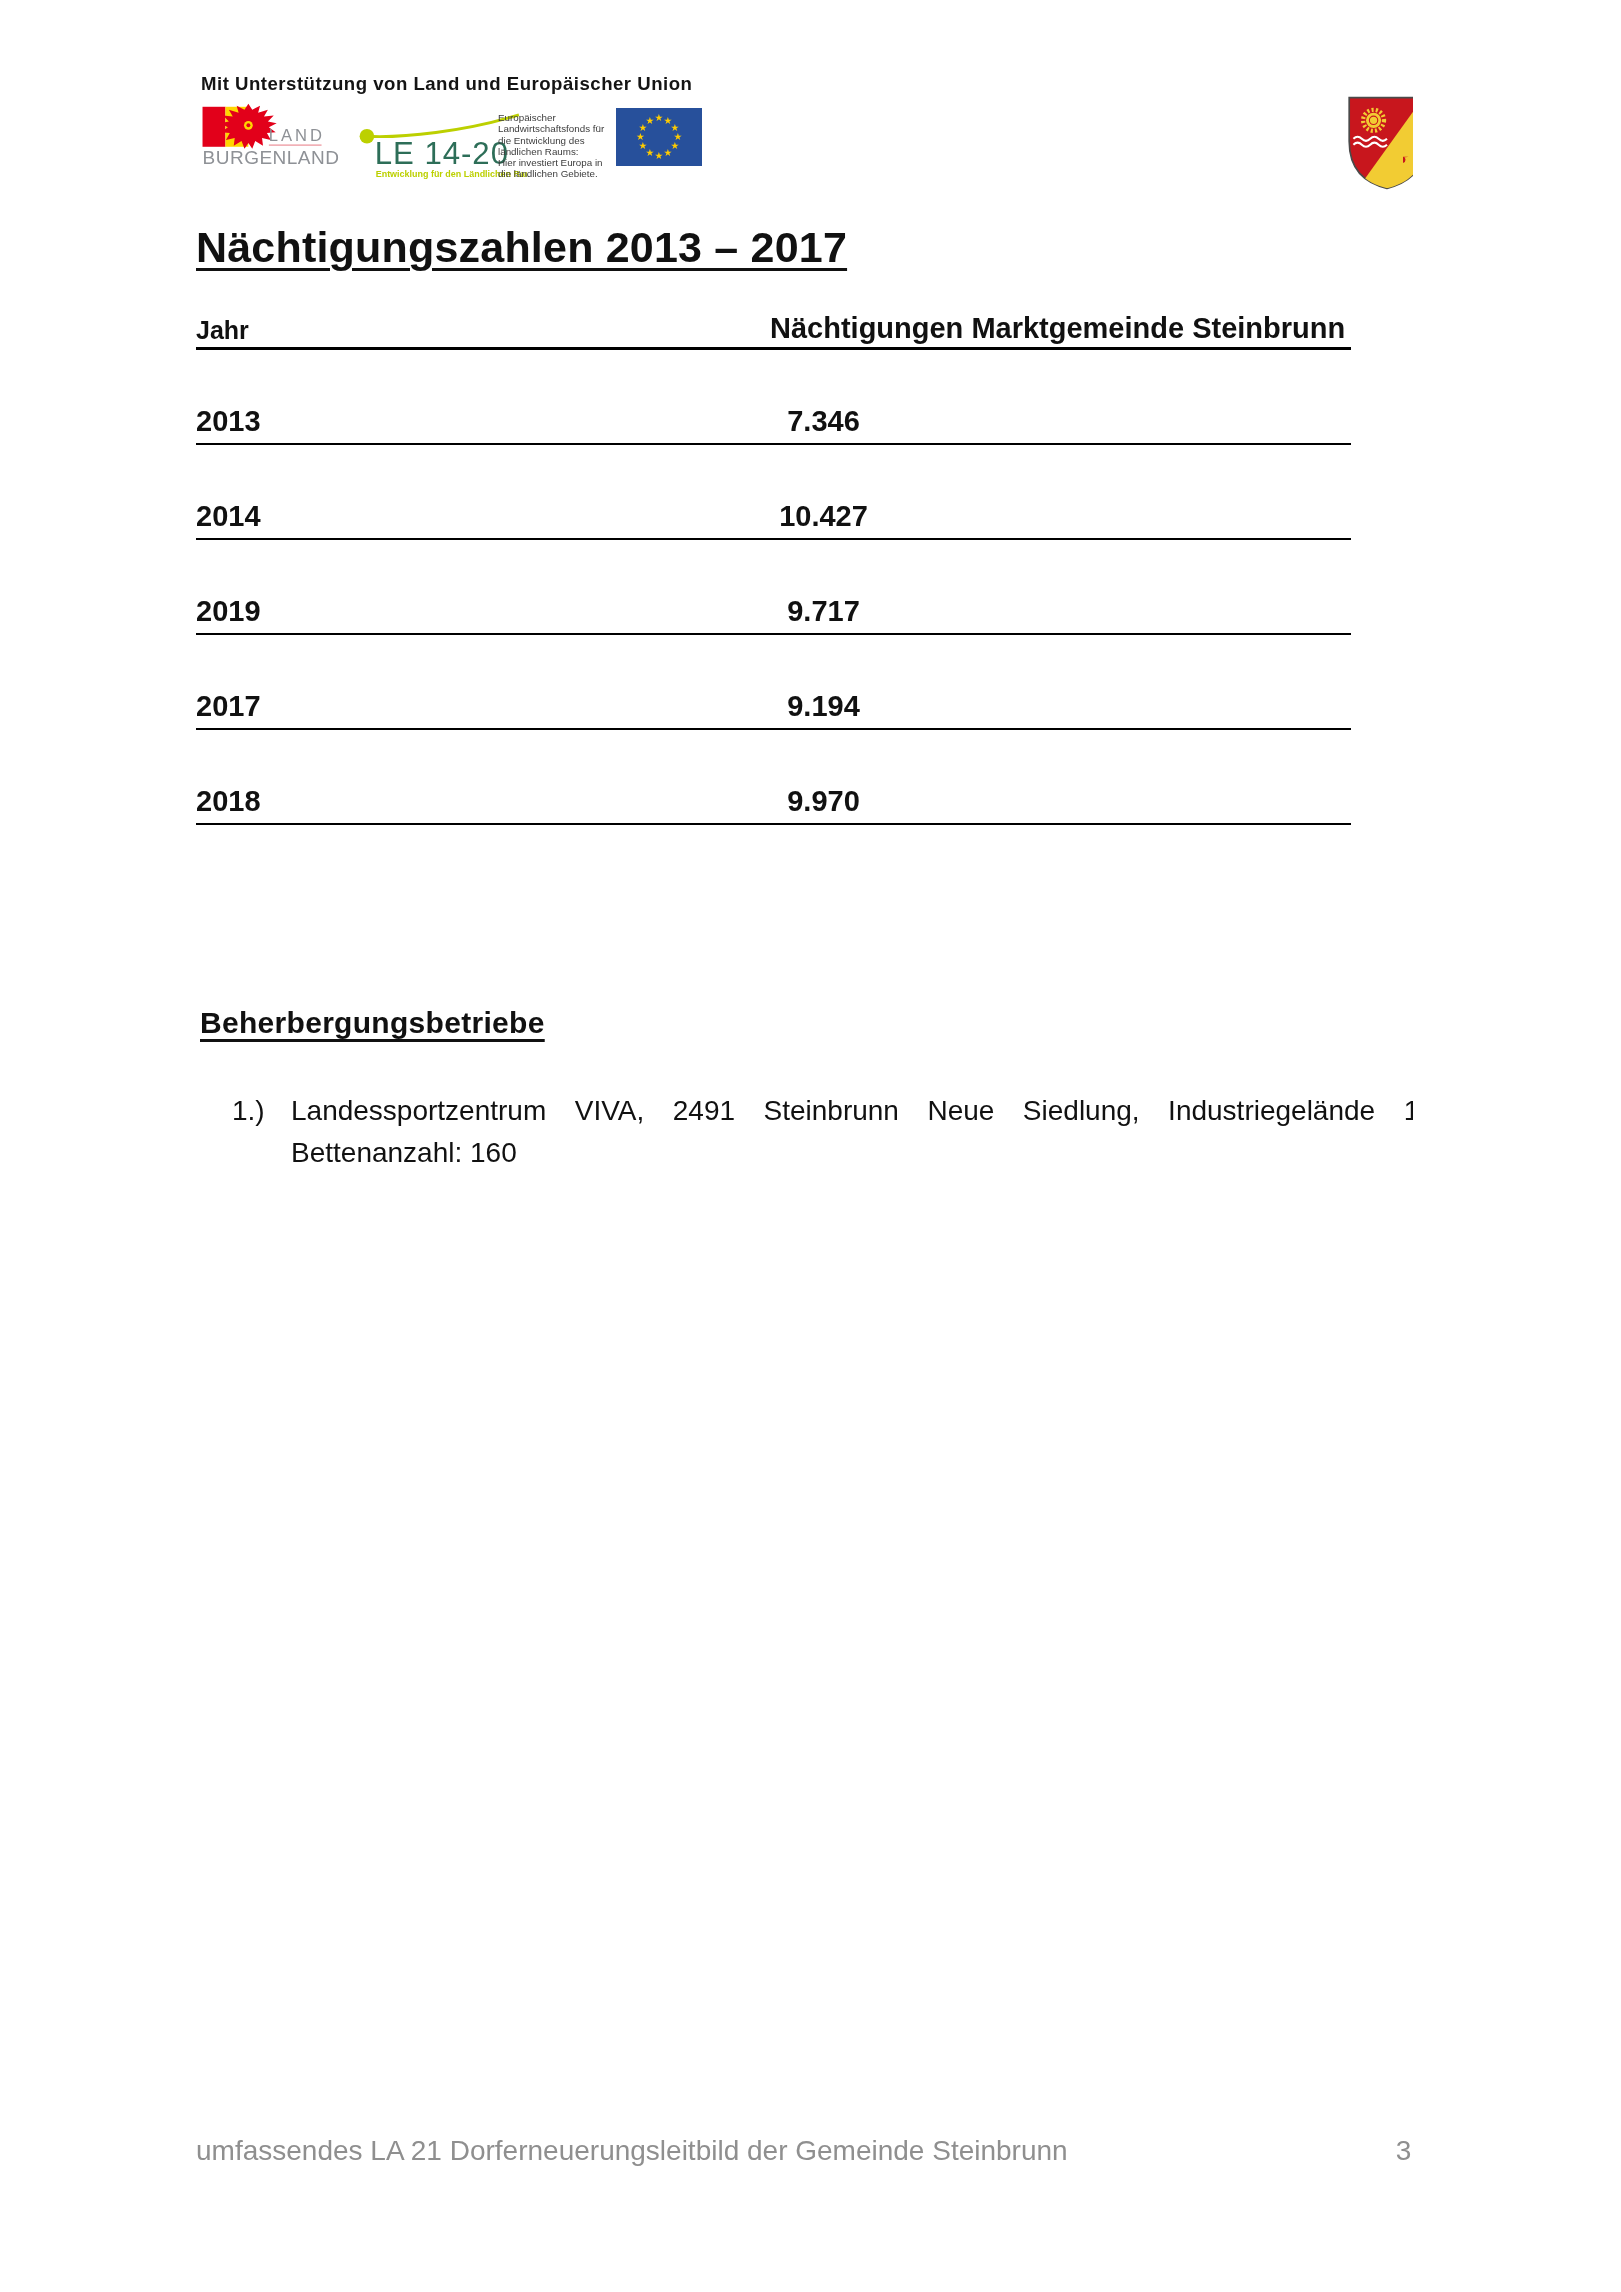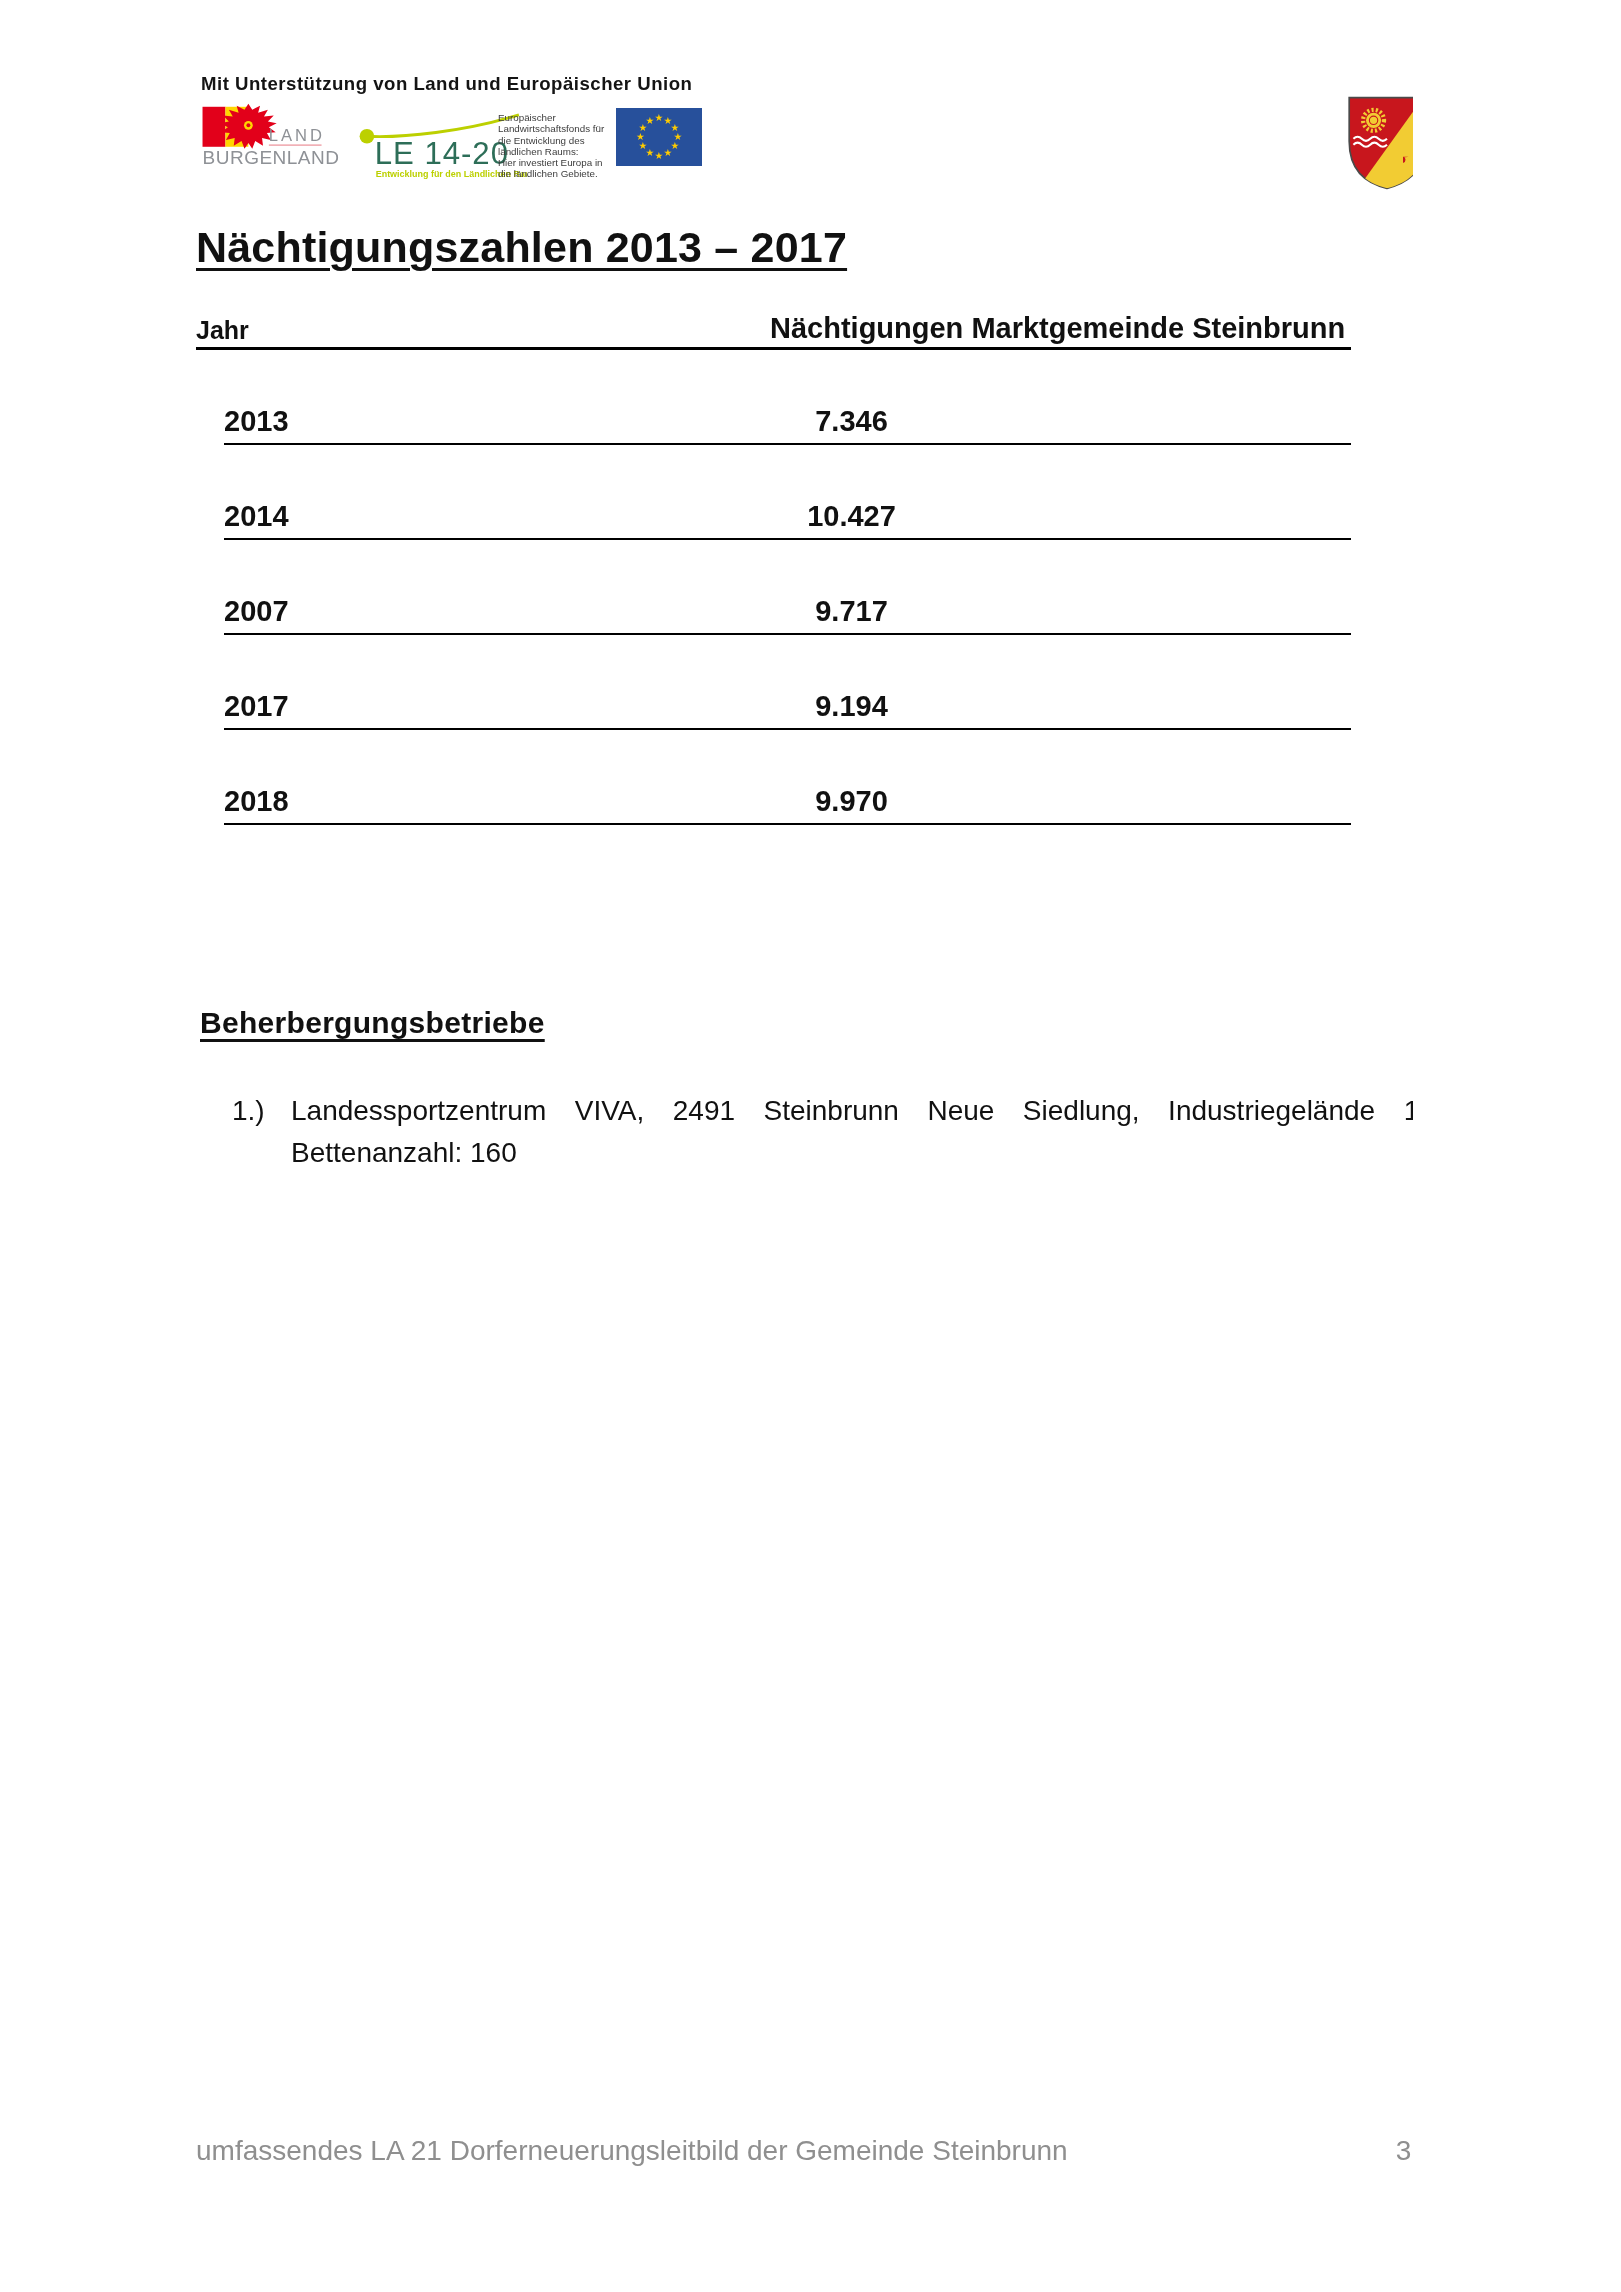--- a/index.html
+++ b/index.html
@@ -35,21 +35,21 @@
   .doc-title{
     position:absolute; left:196px; top:223px; margin:0;
     font-size:43px; font-weight:bold; letter-spacing:0.2px;
     text-decoration:underline; text-decoration-thickness:2.9px; text-underline-offset:5.9px;
   }
   
   .ntable{position:absolute; left:196px; top:314px; width:1155px;}
   .ntable .hrow{position:relative; height:33px; border-bottom:3.9px solid #000;}
   .ntable .hrow .c1{position:absolute; left:0; bottom:2px; font-size:25px; font-weight:bold;}
   .ntable .hrow .c2{position:absolute; left:574px; bottom:2px; font-size:29px; font-weight:bold; white-space:nowrap;}
-  .ntable .trow{position:relative; height:93px; border-bottom:2.9px solid #000;margin-left:28px;}
+  .ntable .trow{position:relative; height:93px; border-bottom:2.9px solid #000;}
   .ntable .trow .year{position:absolute; left:0; bottom:4.9px; font-size:29px; font-weight:bold;}
   .ntable .trow .val{position:absolute; left:510px; width:235px; bottom:4.9px;
     font-size:29px; font-weight:bold; text-align:center;}
   
   .section-heading{
     position:absolute; left:196px; top:1002px; margin:4px;
     font-size:30px; font-weight:bold; letter-spacing:0.3px;
     text-decoration:underline; text-decoration-thickness:2.9px; text-underline-offset:5.9px;
   }
   .list{position:absolute; left:232px; top:1090px; width:1195px;}
@@ -162,21 +162,21 @@
     <div id="table-rows">
         <div class="trow">
           <span class="year">2013</span>
           <span class="val">7.346</span>
         </div>
         <div class="trow">
           <span class="year">2014</span>
           <span class="val">10.427</span>
         </div>
         <div class="trow">
-          <span class="year">2007</span>
+          <span class="year">2019</span>
           <span class="val">9.717</span>
         </div>
         <div class="trow">
           <span class="year">2017</span>
           <span class="val">9.194</span>
         </div>
         <div class="trow">
           <span class="year">2018</span>
           <span class="val">9.970</span>
         </div>

